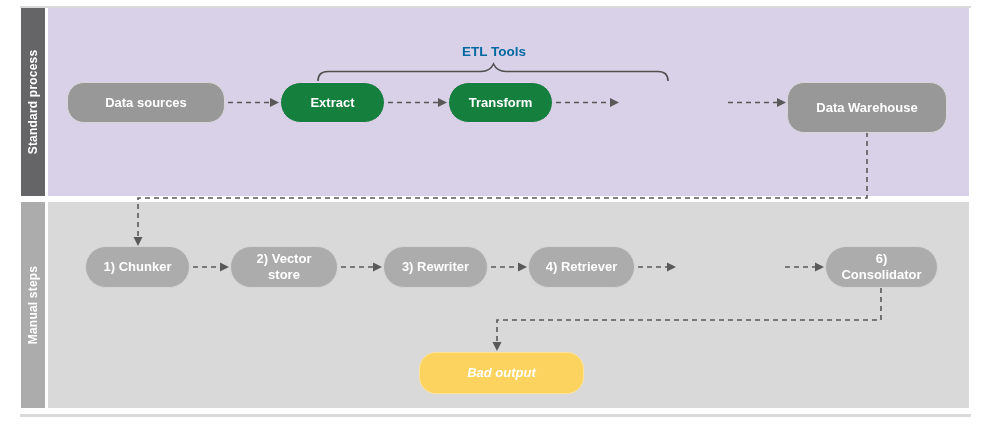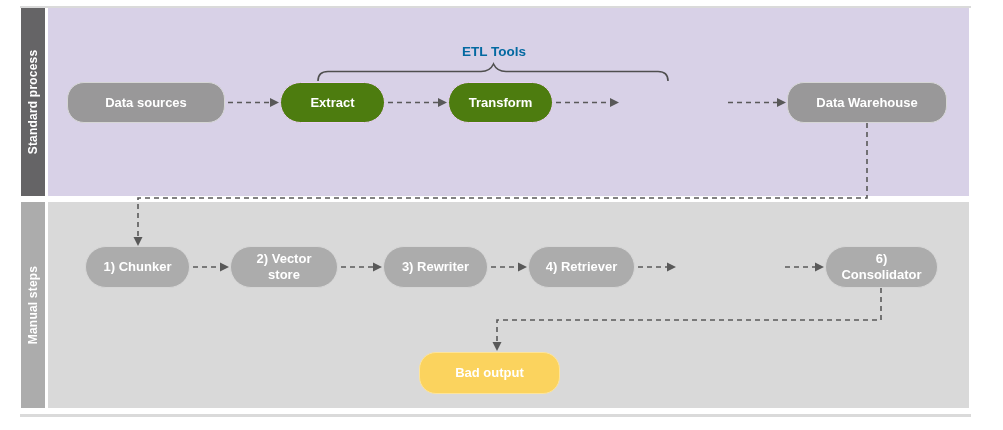--- a/index.html
+++ b/index.html
@@ -19,21 +19,21 @@
   .lane-standard-bar{background:#656466;}
   .lane-standard-bg{background:#d8d1e7;}
   .lane-manual-bar{background:#acacac;}
   .lane-manual-bg{background:#d9d9d9;}
   .node{
     position:absolute;display:flex;align-items:center;justify-content:center;
     box-sizing:border-box;color:#ffffff;font-weight:bold;font-size:13px;
     text-align:center;white-space:pre-line;line-height:1.2;border-radius:17px;
   }
   .node-box{background:#999899;border:1.5px solid #d6d6d6;}
-  .pill-process{background:#4d7c0f;border:1.5px solid #ead0f5;border-radius:22px;}
+  .pill-process{background:#15803d;border:1.5px solid #ead0f5;border-radius:22px;}
   .pill-manual{background:#acacac;border:1.5px solid #d6d6d6;border-radius:22px;}
   .box-bad{background:#fbd35e;border:1.5px solid #fde49b;}
   .etl-label{
     position:absolute;left:444px;top:44px;width:100px;text-align:center;
     color:#0369a1;font-size:13.5px;font-weight:bold;
   }
   svg.overlay{position:absolute;left:0;top:0;pointer-events:none;}
   .dash{stroke:#595959;stroke-width:1.6;fill:none;stroke-dasharray:5,4;}
   .ah{fill:#595959;stroke:none;}
   .brace{stroke:#4f4f4f;stroke-width:1.6;fill:none;}
@@ -85,24 +85,24 @@
 
     <path class="dash" d="M 881 288 V 320 H 497 V 345"></path>
     <polygon class="ah" points="497,351 492.5,342 501.5,342"></polygon>
   </svg>
 
   <div class="etl-label">ETL Tools</div>
 
   <div class="node node-box" style="left:67px;top:82px;width:158px;height:41px;">Data sources</div>
   <div class="node pill-process" style="left:280px;top:82px;width:105px;height:41px;">Extract</div>
   <div class="node pill-process" style="left:448px;top:82px;width:105px;height:41px;">Transform</div>
-  <div class="node node-box" style="left:787px;top:82px;width:160px;height:41px;">Data Warehouse</div>
+  <div class="node node-box" style="left:787px;top:82px;width:160px;height:51px;">Data Warehouse</div>
 
   <div class="node pill-manual" style="left:85px;top:246px;width:105px;height:42px;">1) Chunker</div>
   <div class="node pill-manual" style="left:230px;top:246px;width:108px;height:42px;">2) Vector
 store</div>
   <div class="node pill-manual" style="left:383px;top:246px;width:105px;height:42px;">3) Rewriter</div>
   <div class="node pill-manual" style="left:528px;top:246px;width:107px;height:42px;text-align:center;">4) Retriever</div>
   <div class="node pill-manual" style="left:825px;top:246px;width:113px;height:42px;">6)
 Consolidator</div>
-  <div class="node box-bad" style="left:419px;top:352px;width:141px;height:42px;">Bad output</div>
+  <div class="node box-bad" style="left:419px;top:352px;width:165px;height:42px;font-style:italic;">Bad output</div>
 
 </div>
 
 </body></html>

